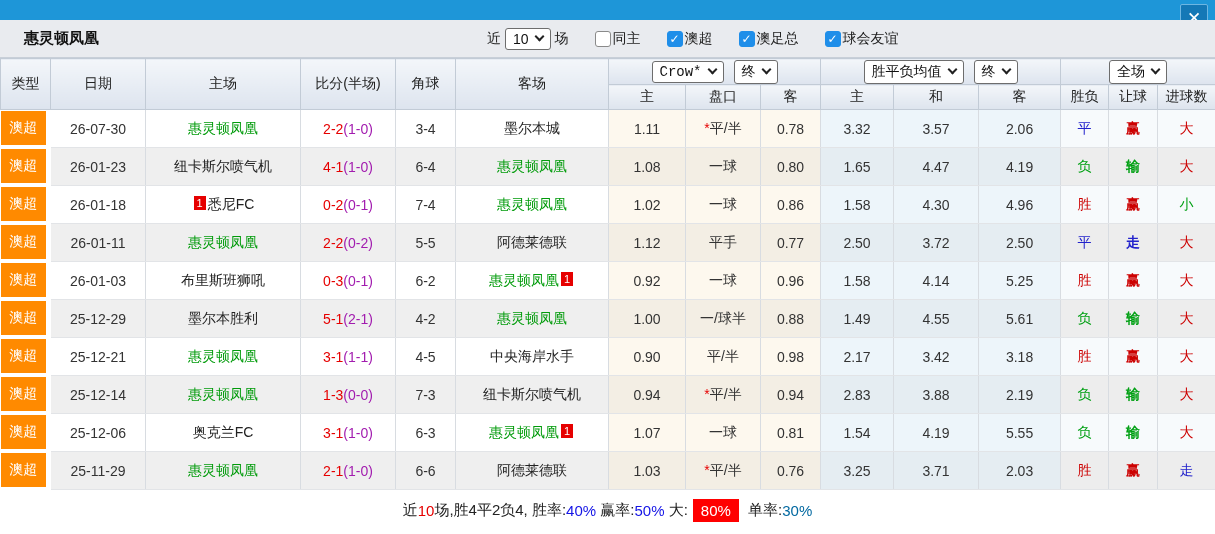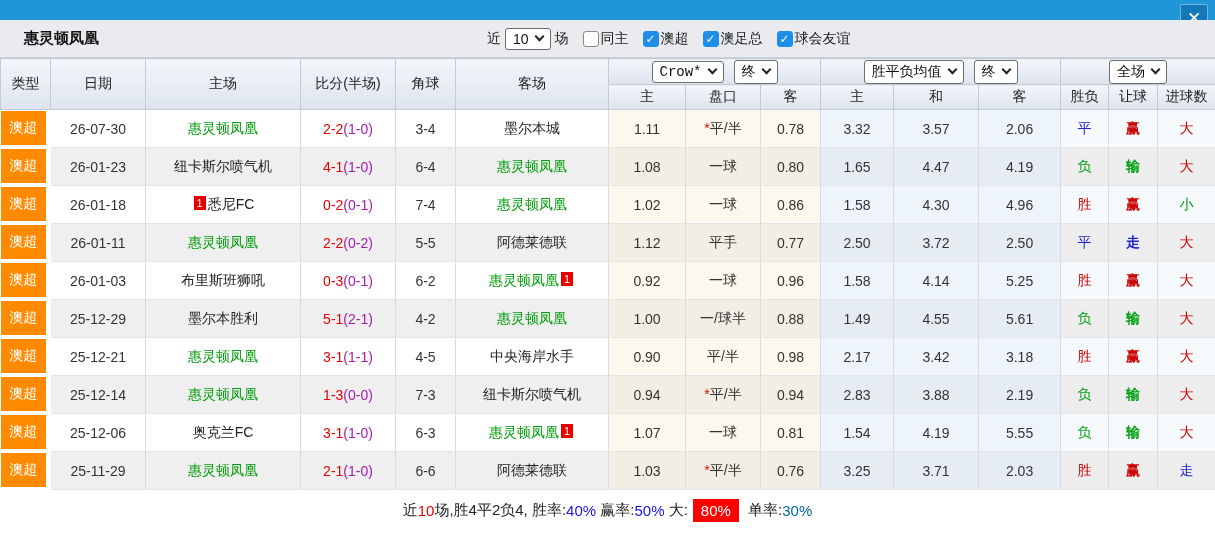--- a/index.html
+++ b/index.html
@@ -25,21 +25,21 @@
     display:flex; align-items:center; border-bottom:1px solid #c8cfd8; }
   .team { margin-left:24px; font-size:15px; font-weight:bold; color:#111; }
   .filters { position:absolute; left:487px; display:flex; align-items:center;
     font-size:14px; color:#222; }
   .filters > * { margin-right:4px; }
   .selbox { display:inline-flex; align-items:center; gap:7px; background:#fff;
     border:1px solid #6d6d6d; border-radius:3px; padding:2px 7px; font-size:14px;
     color:#111; cursor:pointer; }
   .chev { width:7px; height:7px; border-right:2px solid #222; border-bottom:2px solid #222;
     transform:rotate(45deg); margin-top:-4px; }
-  .cbitem { display:flex; align-items:center; gap:2px; cursor:pointer; margin-left:10px; }
+  .cbitem { display:flex; align-items:center; gap:2px; cursor:pointer; margin-left:22px; }
   .cbitem:first-of-type { margin-left:12px; }
   .cb { width:16px; height:16px; border:1px solid #8a8a8a; border-radius:3px; background:#fff;
     display:inline-flex; align-items:center; justify-content:center; }
   .cb .tick { display:none; color:#fff; font-size:12px; font-weight:bold; line-height:1; }
   .cb.checked { background:#1f8ee9; border-color:#1f8ee9; }
   .cb.checked .tick { display:block; }
 
   
   table { border-collapse:collapse; table-layout:fixed; width:1215px; }
   thead th { background:linear-gradient(#f3f6fa,#dde4ee); border:1px solid #c2cbd6;

